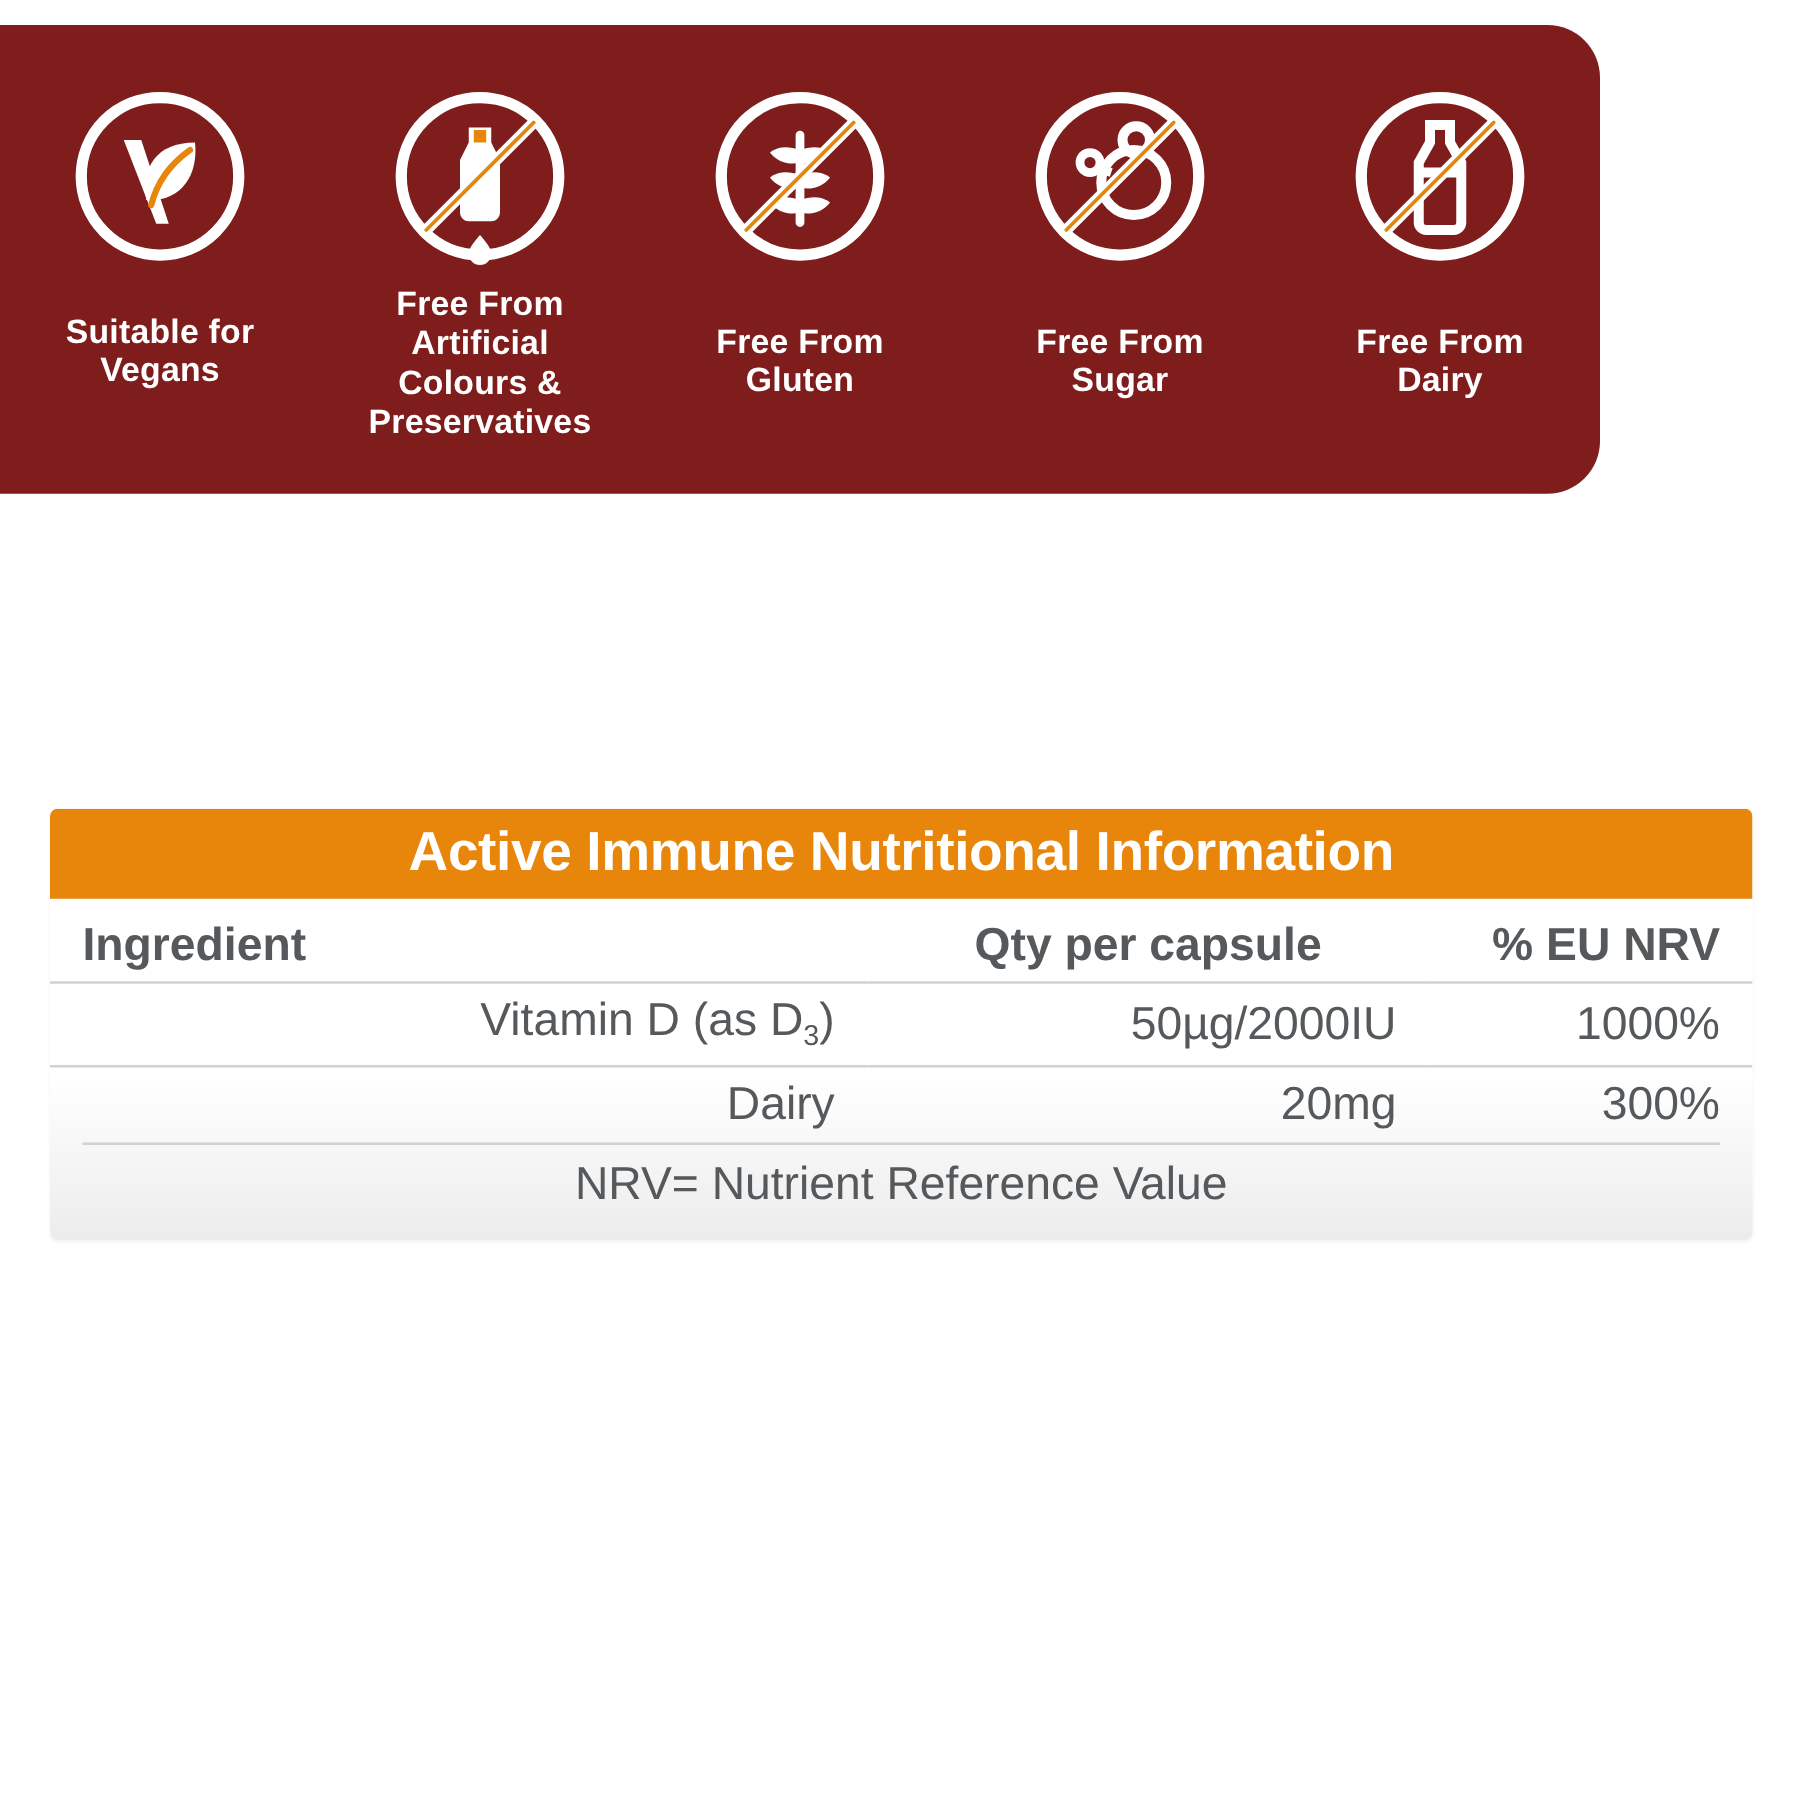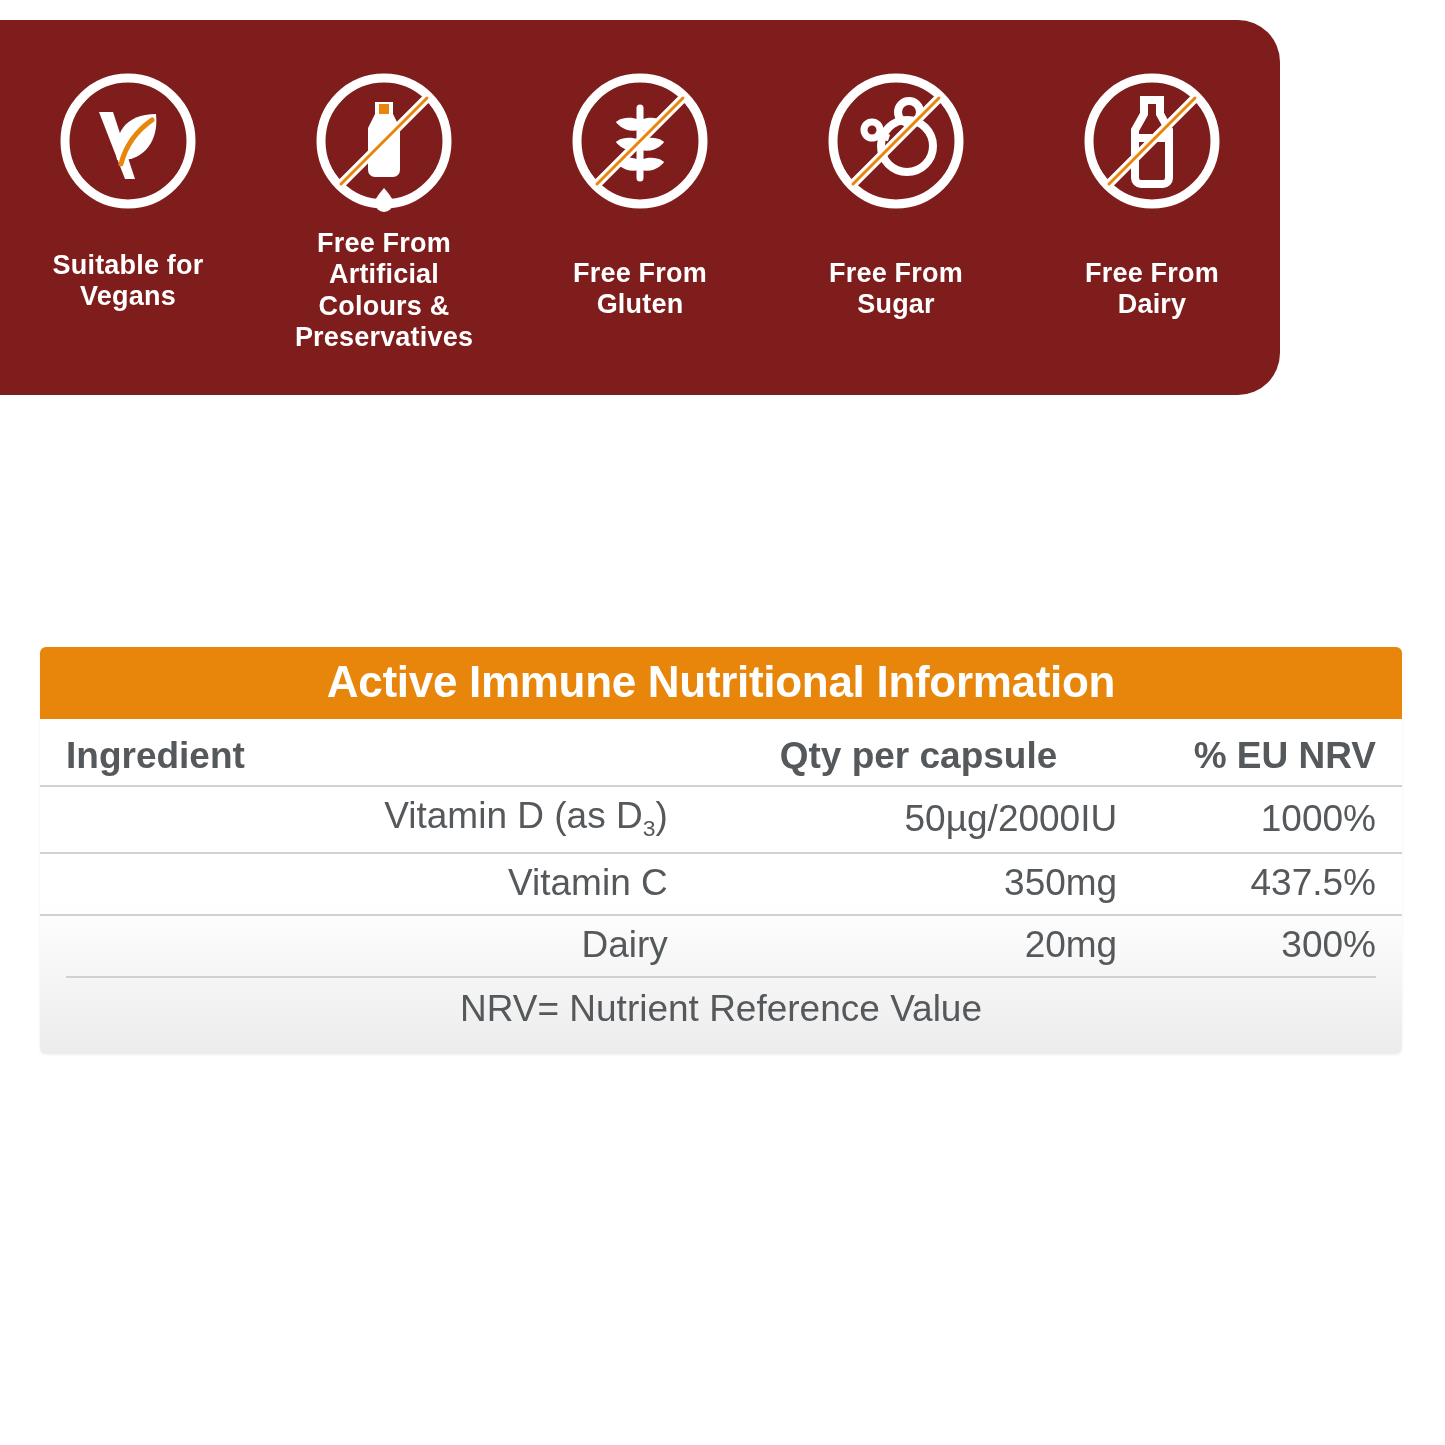--- a/index.html
+++ b/index.html
@@ -211,25 +211,20 @@
         <th class="col-nrv">% EU NRV</th>
       </tr>
     </thead>
     <tbody>
       <tr>
         <td class="col-ing"><span>Vitamin D (as D</span><sub>3</sub><span>)</span></td>
         <td class="col-qty">50µg/2000IU</td>
         <td class="col-nrv">1000%</td>
       </tr>
       <tr>
-        <td class="col-ing">Vitamin C</td>
-        <td class="col-qty">350mg</td>
-        <td class="col-nrv">437.5%</td>
-      </tr>
-      <tr>
         <td class="col-ing">Dairy</td>
         <td class="col-qty">20mg</td>
         <td class="col-nrv">300%</td>
       </tr>
     </tbody>
   </table>
 
   <div class="nrv-note">NRV= Nutrient Reference Value</div>
 </div>
 

